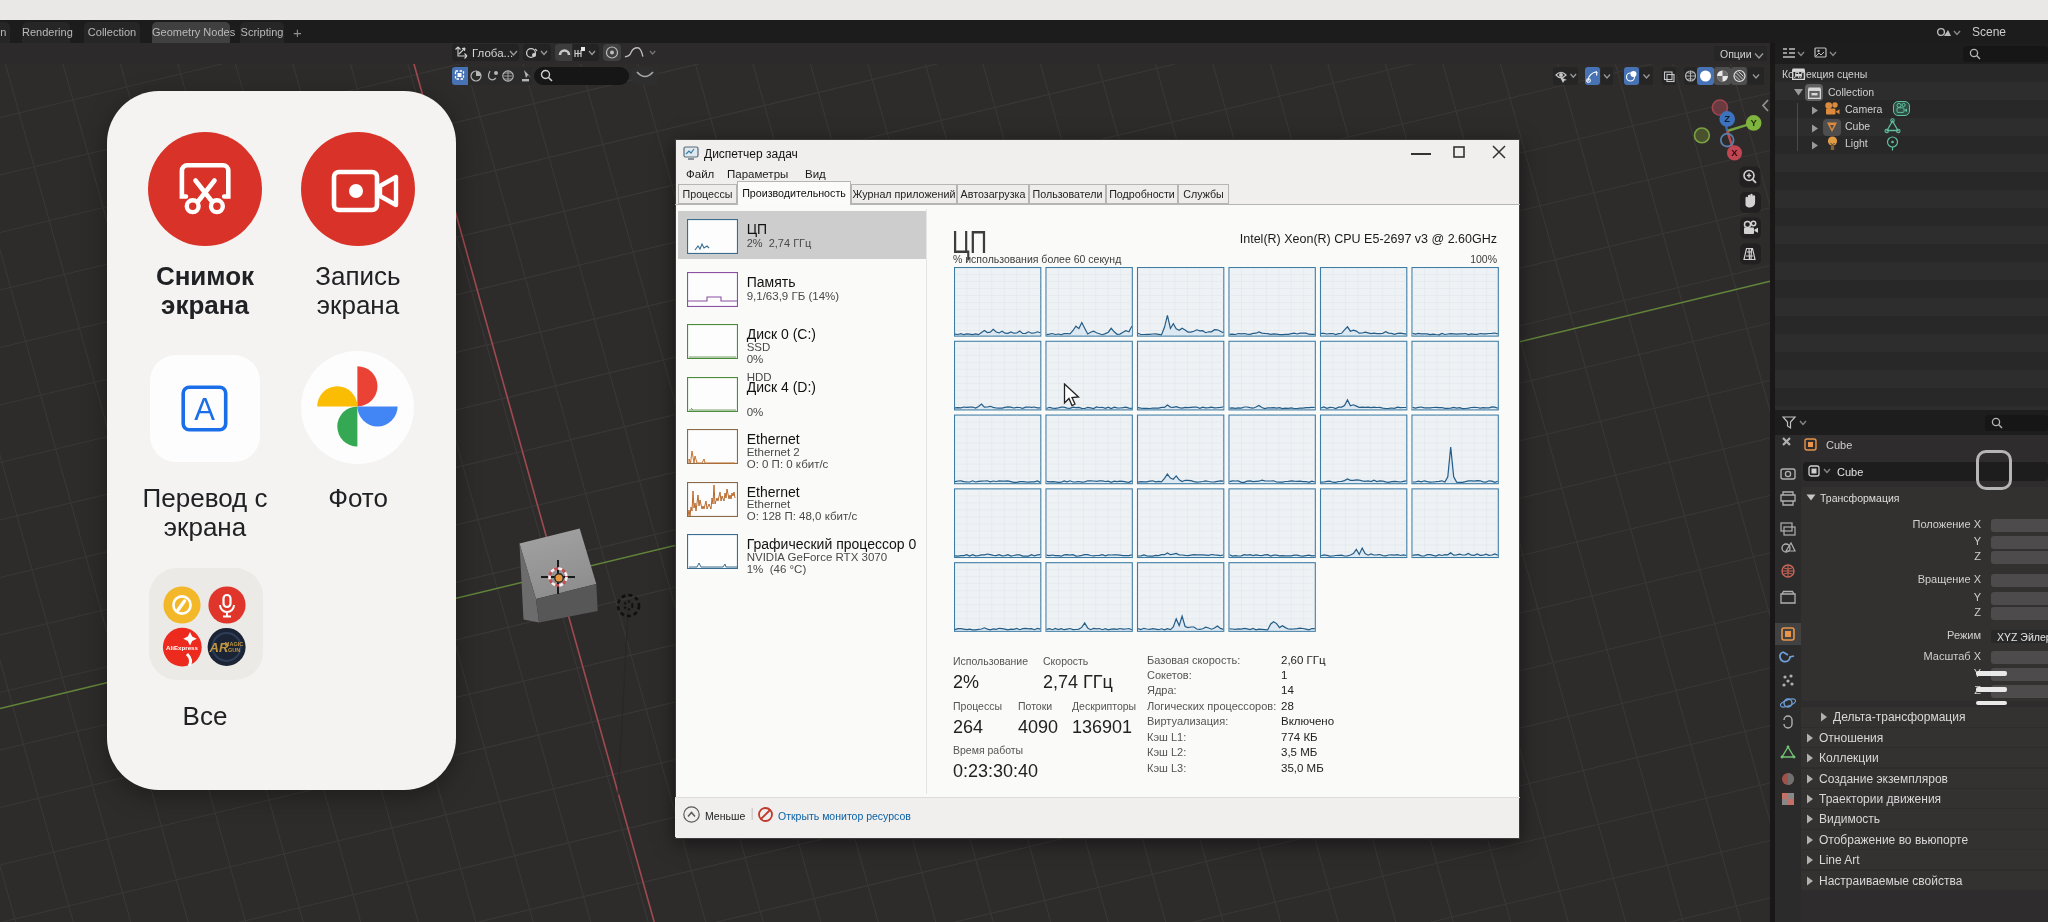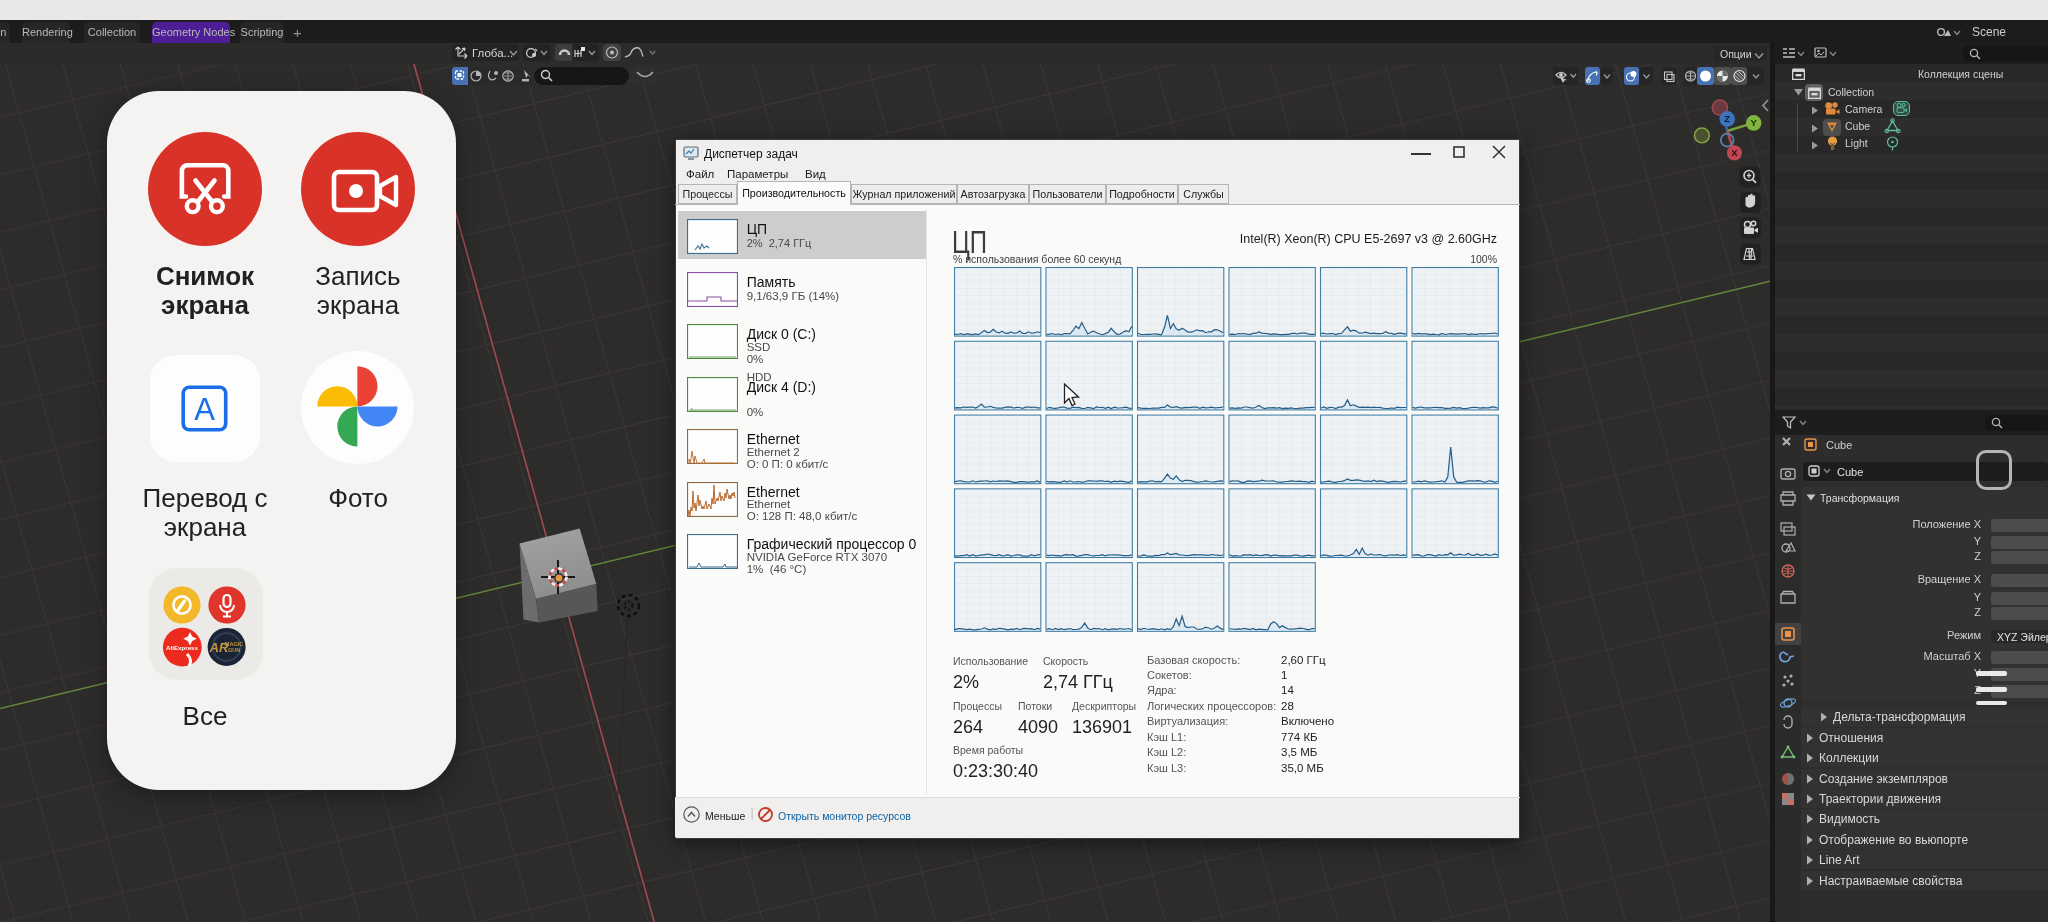--- a/index.html
+++ b/index.html
@@ -56,21 +56,21 @@
 <path d="M1754.5 229.5 l3.5 -1.8 v5 l-3.5 -1.8 z" fill="#d2d2d2"></path>
 <rect x="1740.0" y="243.5" width="21" height="21" rx="5" fill="#201e1e" fill-opacity="0.85"></rect>
 <path d="M1744 259.5 L1746.5 248.5 h6 L1755 259.5 z M1746 256 h7 M1747 252 h5 M1749 248.5 l0.5 11 M1751.5 248.5 l-0.5 11" stroke="#d2d2d2" stroke-width="1.2" fill="none"></path>
 <path d="M1768 100 l-5 5.5 5 5.5" stroke="#909090" stroke-width="1.8" fill="none"></path>
 </svg>
 <div class="abs" style="left:0;top:0;width:2048px;height:20px;background:#e9e8e6;"></div>
 <div class="abs" style="left:0;top:20px;width:2048px;height:23px;background:#1c1c1c;border-bottom:1px solid #101010;"></div>
 <div class="abs" style="left:-46px;top:22px;width:56px;height:21px;background:#262626;border-radius:5px 5px 0 0;color:#b9b9b9;font-size:11px;line-height:21px;text-align:center;white-space:nowrap;">Animation</div>
 <div class="abs" style="left:22px;top:22px;width:48px;height:21px;background:#262626;border-radius:5px 5px 0 0;color:#b9b9b9;font-size:11px;line-height:21px;text-align:center;white-space:nowrap;">Rendering</div>
 <div class="abs" style="left:84px;top:22px;width:56px;height:21px;background:#262626;border-radius:5px 5px 0 0;color:#b9b9b9;font-size:11px;line-height:21px;text-align:center;white-space:nowrap;">Collection</div>
-<div class="abs" style="left:152px;top:22px;width:78px;height:21px;background:#4c1d95;border-radius:5px 5px 0 0;color:#b9b9b9;font-size:11px;line-height:21px;text-align:center;white-space:nowrap;">Geometry Nodes</div>
+<div class="abs" style="left:152px;top:22px;width:78px;height:21px;background:#404040;border-radius:5px 5px 0 0;color:#b9b9b9;font-size:11px;line-height:21px;text-align:center;white-space:nowrap;">Geometry Nodes</div>
 <div class="abs" style="left:240px;top:22px;width:44px;height:21px;background:#262626;border-radius:5px 5px 0 0;color:#b9b9b9;font-size:11px;line-height:21px;text-align:center;white-space:nowrap;">Scripting</div>
 <div class="abs" style="left:293px;top:24px;color:#909090;font-size:15px;">+</div>
 <svg class="abs" style="left:1934px;top:25px;" width="30" height="15">
     <circle cx="7" cy="7" r="3.4" fill="none" stroke="#bbb" stroke-width="1.4"></circle>
     <path d="M10 11 l4 -6 3 6 z" fill="#bbb"></path>
     <path d="M20 6 l3 3.4 3 -3.4" stroke="#888" stroke-width="1.4" fill="none"></path>
   </svg>
 <div class="abs" style="left:1972px;top:25px;font-size:12px;color:#cccccc;">Scene</div>
 <div class="abs" style="left:0;top:43px;width:1771px;height:21px;background:#2c2a2a;"></div>
 <div class="abs" style="left:452px;top:44px;width:67px;height:17px;background:#232323;border-radius:4px;"></div>
@@ -560,21 +560,21 @@
 <div class="abs" style="left:1963px;top:45.5px;width:85px;height:16px;background:#161616;border-radius:4px;"></div>
 <svg class="abs" style="left:1969px;top:48px" width="13" height="12">
     <circle cx="5" cy="5" r="3.6" fill="none" stroke="#b5b5b5" stroke-width="1.3"></circle>
     <line x1="7.8" y1="7.8" x2="11" y2="11" stroke="#b5b5b5" stroke-width="1.4"></line>
   </svg>
 <svg class="abs" style="left:1792px;top:68px" width="13" height="12">
     <rect x="0.5" y="2.5" width="12" height="9" fill="none" stroke="#d8d8d8" stroke-width="1.6"></rect>
     <rect x="0.5" y="0.5" width="12" height="3.4" fill="#d8d8d8"></rect>
     <rect x="3.5" y="6" width="6" height="2.4" fill="#d8d8d8"></rect>
   </svg>
-<div class="abs" style="left:1918px;top:68px;font-size:10.5px;color:#d0d0d0;">Коллекция сцены</div>
+<div class="abs" style="left:1782px;top:68px;font-size:10.5px;color:#d0d0d0;">Коллекция сцены</div>
 <svg class="abs" style="left:1794px;top:88px" width="10" height="8">
     <path d="M0 1 h9 l-4.5 6.5 z" fill="#9a9a9a"></path>
   </svg>
 <div class="abs" style="left:1805px;top:84px;width:18px;height:17px;background:#606060;border-radius:4px;"></div>
 <svg class="abs" style="left:1807.5px;top:86.5px" width="13" height="12">
     <rect x="0.5" y="2.5" width="12" height="9" fill="none" stroke="#d8d8d8" stroke-width="1.6"></rect>
     <rect x="0.5" y="0.5" width="12" height="3.4" fill="#d8d8d8"></rect>
     <rect x="3.5" y="6" width="6" height="2.4" fill="#d8d8d8"></rect>
   </svg>
 <div class="abs" style="left:1828px;top:86px;font-size:10.5px;color:#d0d0d0;">Collection</div>

